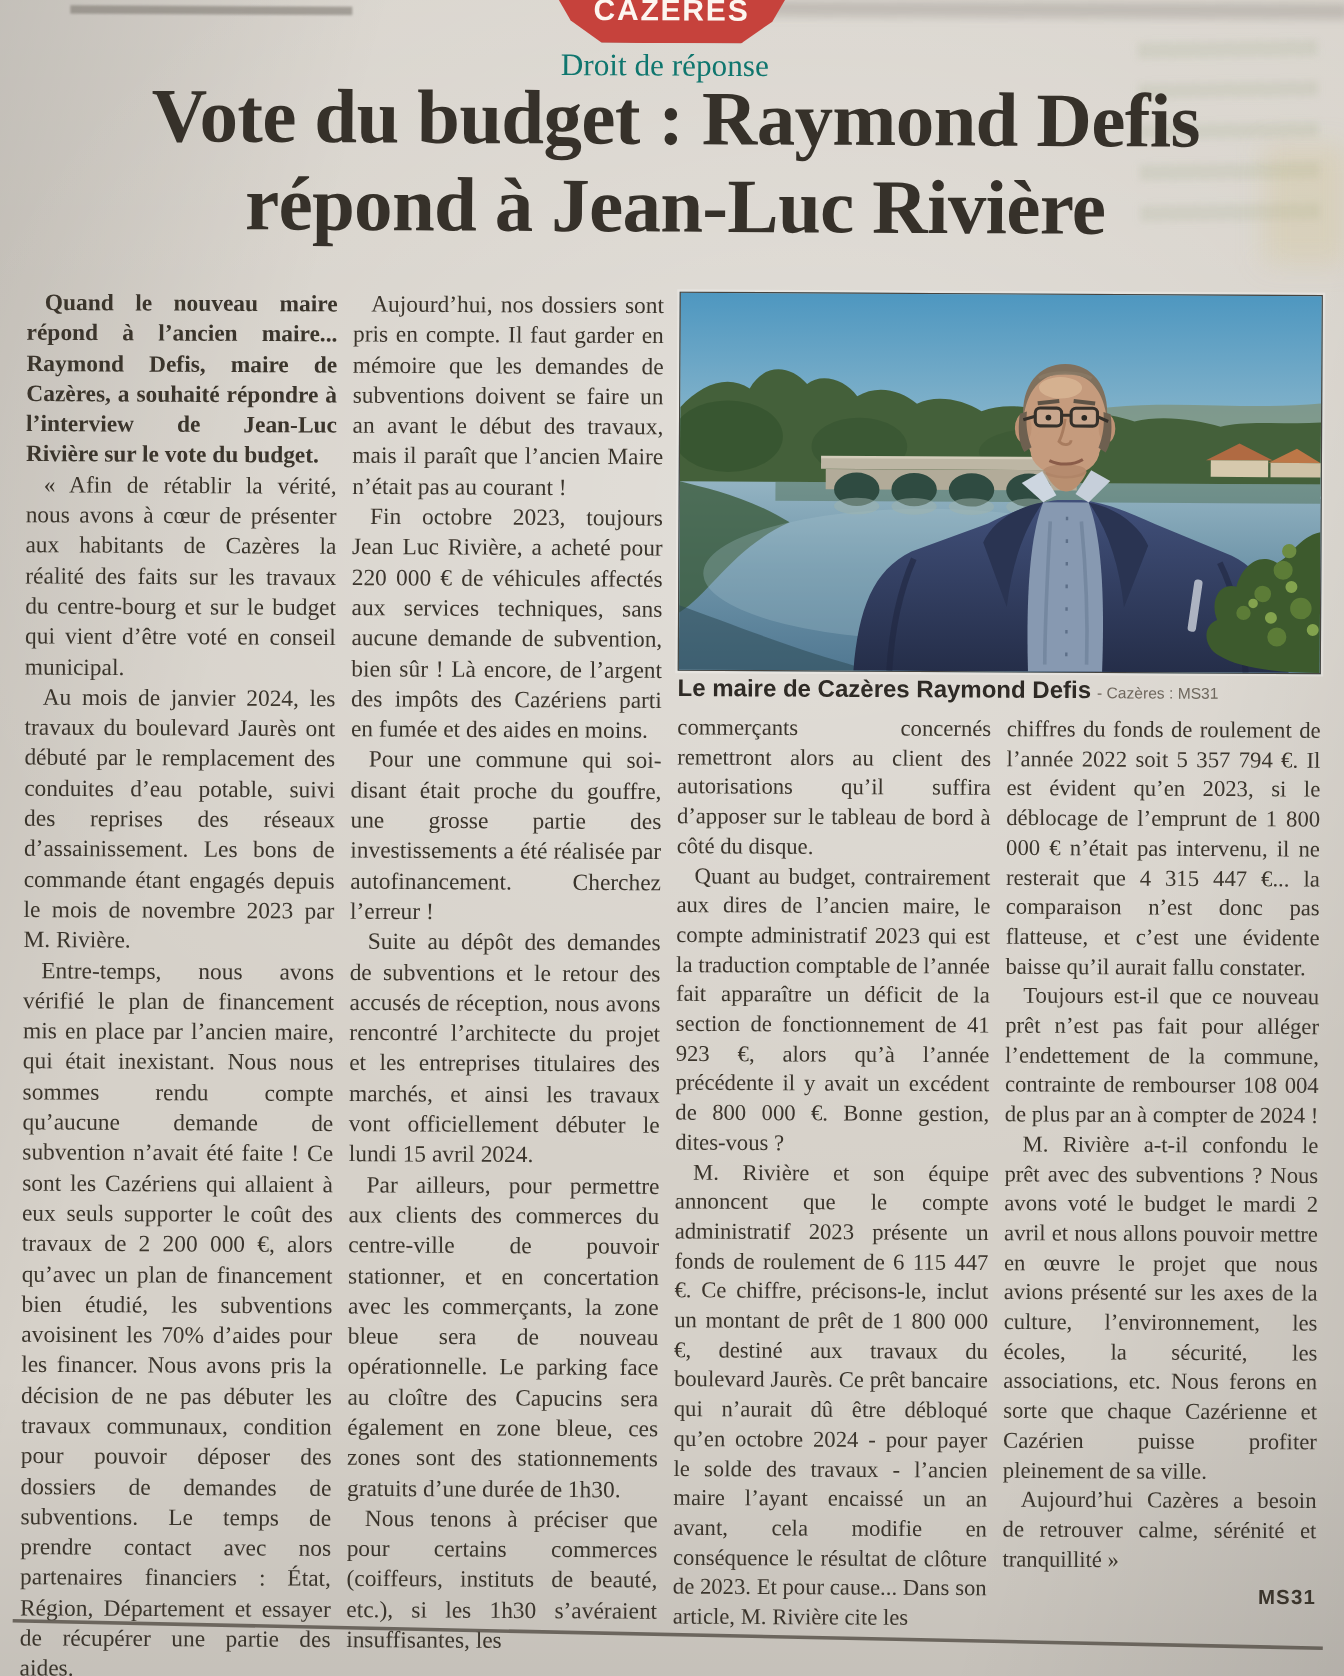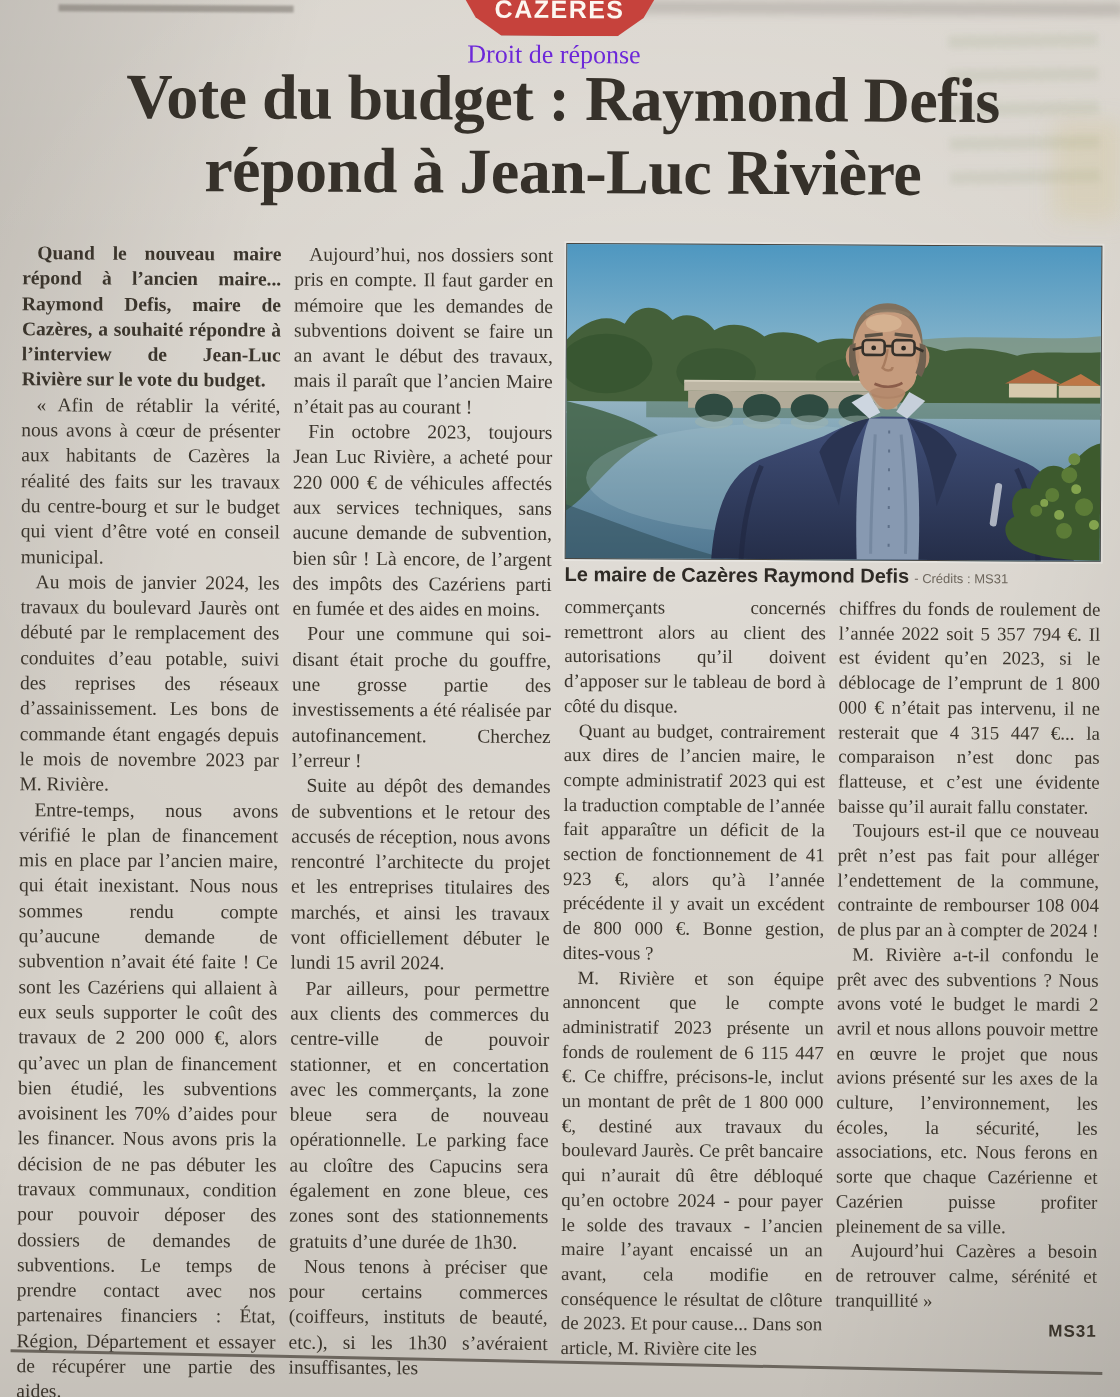--- a/index.html
+++ b/index.html
@@ -21,21 +21,21 @@
     background:repeating-linear-gradient(180deg, rgba(150,162,128,.17) 0 13px, rgba(0,0,0,0) 13px 34px);
     filter:blur(3px);transform:rotate(-1.2deg);}
   .ghost-b{position:absolute;right:0;top:118px;width:70px;height:100px;background:rgba(203,188,120,.22);filter:blur(11px);}
   
   .banner{position:absolute;left:456px;top:-10px;width:200px;height:46px;background:#c6423c;
     clip-path:polygon(0 0,100% 0,92% 60%,79% 100%,21% 100%,8% 60%);
     display:flex;align-items:center;justify-content:center;
     box-shadow:0 1px 2px rgba(0,0,0,.25);}
   .banner span{font-family:"Liberation Sans",sans-serif;font-weight:bold;font-size:25px;
     color:#fdf6f0;letter-spacing:1.5px;padding-bottom:8px;}
-  .kicker{position:absolute;left:464px;top:40px;font-size:26px;color:#6d28d9;}
+  .kicker{position:absolute;left:464px;top:40px;font-size:26px;color:#0f766e;}
   .headline{position:absolute;left:30px;right:30px;top:62px;margin:0;text-align:center;
     font-size:64px;line-height:73px;font-weight:bold;color:#36312a;letter-spacing:-.5px;}
   .headline span{display:block;}
   
   .article{position:absolute;top:243px;left:20px;width:1080px;display:flex;gap:13px;}
   .col{width:259px;flex:none;}
   .right{flex:1;display:flex;flex-direction:column;}
   .article p{margin:0;text-align:justify;text-indent:15px;font-size:19.5px;line-height:25.3px;color:#3b352c;}
   .article p.lead{font-weight:bold;}
   .article p.noind{text-indent:0;}
@@ -199,26 +199,26 @@
             <circle cx="512" cy="244" r="5" fill="#83a34e"></circle>
             <circle cx="480" cy="258" r="4" fill="#83a34e"></circle>
             <circle cx="495" cy="270" r="5" fill="#83a34e"></circle>
             <circle cx="530" cy="280" r="5" fill="#83a34e"></circle>
             <circle cx="510" cy="214" r="6" fill="#6d8c42"></circle>
           </g>
         </svg>
       </figure>
 
       <div class="caption">
-        <span class="cap-main">Le maire de Cazères Raymond Defis</span><span class="cap-credits">- Crédits : MS31</span>
+        <span class="cap-main">Le maire de Cazères Raymond Defis</span><span class="cap-credits">- Cazères : MS31</span>
       </div>
 
       <div class="right-cols">
         <div class="rcol">
-          <p class="noind">commerçants concernés remettront alors au client des autorisations qu’il doivent d’apposer sur le tableau de bord à côté du disque.</p>
+          <p class="noind">commerçants concernés remettront alors au client des autorisations qu’il suffira d’apposer sur le tableau de bord à côté du disque.</p>
           <p>Quant au budget, contrairement aux dires de l’ancien maire, le compte administratif 2023 qui est la traduction comptable de l’année fait apparaître un déficit de la section de fonctionnement de 41 923 €, alors qu’à l’année précédente il y avait un excédent de 800 000 €. Bonne gestion, dites-vous ?</p>
           <p>M. Rivière et son équipe annoncent que le compte administratif 2023 présente un fonds de roulement de 6 115 447 €. Ce chiffre, précisons-le, inclut un montant de prêt de 1 800 000 €, destiné aux travaux du boulevard Jaurès. Ce prêt bancaire qui n’aurait dû être débloqué qu’en octobre 2024 - pour payer le solde des travaux - l’ancien maire l’ayant encaissé un an avant, cela modifie en conséquence le résultat de clôture de 2023. Et pour cause... Dans son article, M. Rivière cite les</p>
         </div>
         <div class="rcol">
           <p class="noind">chiffres du fonds de roulement de l’année 2022 soit 5 357 794 €. Il est évident qu’en 2023, si le déblocage de l’emprunt de 1 800 000 € n’était pas intervenu, il ne resterait que 4 315 447 €... la comparaison n’est donc pas flatteuse, et c’est une évidente baisse qu’il aurait fallu constater.</p>
           <p>Toujours est-il que ce nouveau prêt n’est pas fait pour alléger l’endettement de la commune, contrainte de rembourser 108 004 de plus par an à compter de 2024 !</p>
           <p>M. Rivière a-t-il confondu le prêt avec des subventions ? Nous avons voté le budget le mardi 2 avril et nous allons pouvoir mettre en œuvre le projet que nous avions présenté sur les axes de la culture, l’environnement, les écoles, la sécurité, les associations, etc. Nous ferons en sorte que chaque Cazérienne et Cazérien puisse profiter pleinement de sa ville.</p>
           <p>Aujourd’hui Cazères a besoin de retrouver calme, sérénité et tranquillité »</p>
           <div class="sig">MS31</div>
         </div>

